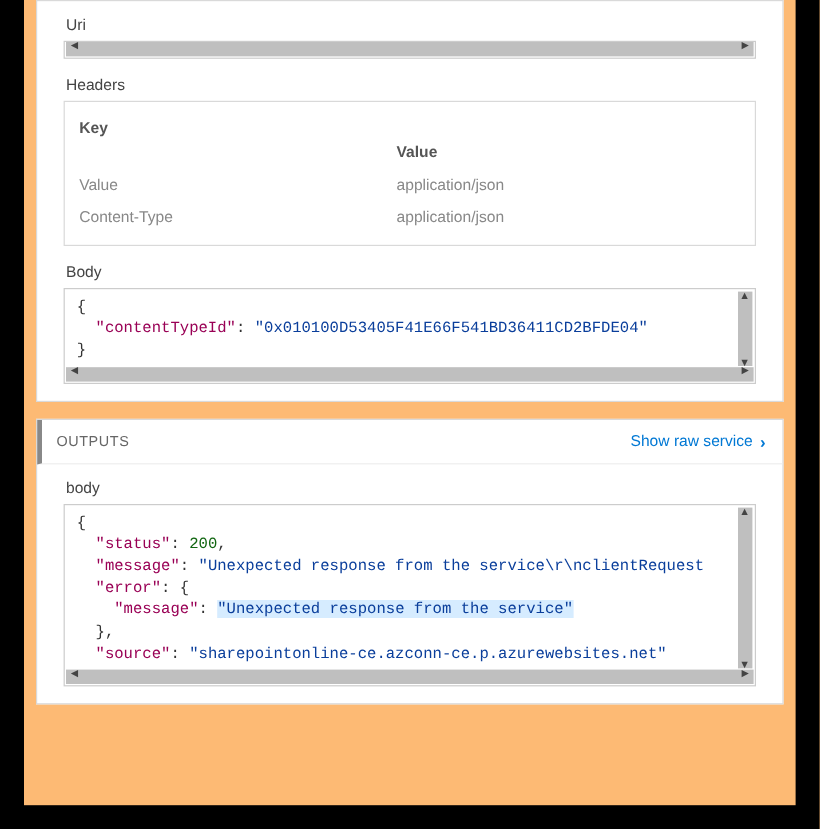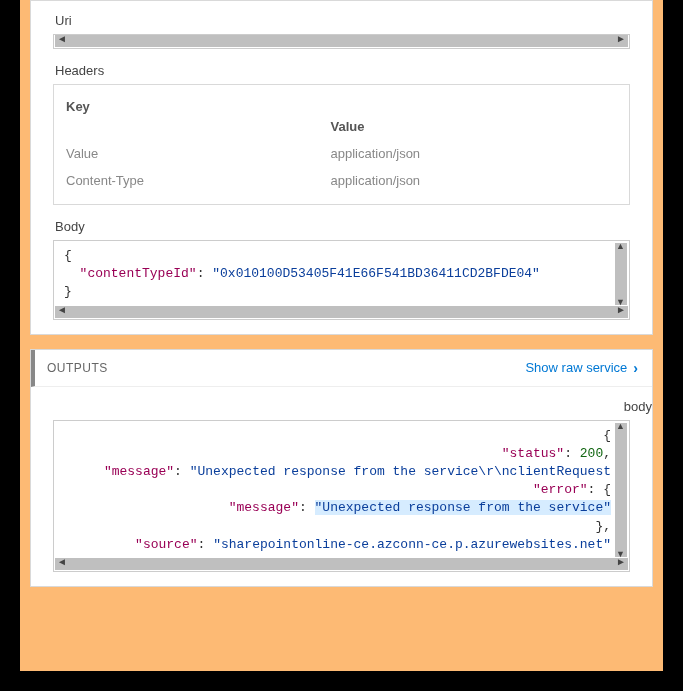--- a/index.html
+++ b/index.html
@@ -138,21 +138,21 @@
     font-weight: bold;
     color:#0078d4;
   }
   .out-body-label {
     font-size:13px;
     color:#444;
     margin: 12px 0 6px 24px;
   }
   .highlight { background:#d6ecff; }
   .card-inner { padding-top: 6px; }
-  .card.outputs-card { padding-bottom: 4px; text-align: right; }
+  .card.outputs-card { padding-bottom: 4px; }
 </style>
 </head>
 <body>
 
 <div class="page">
 
   <div class="card">
     <div class="card-inner">
       <div class="section-label">Uri</div>
       <div class="uri-box">

